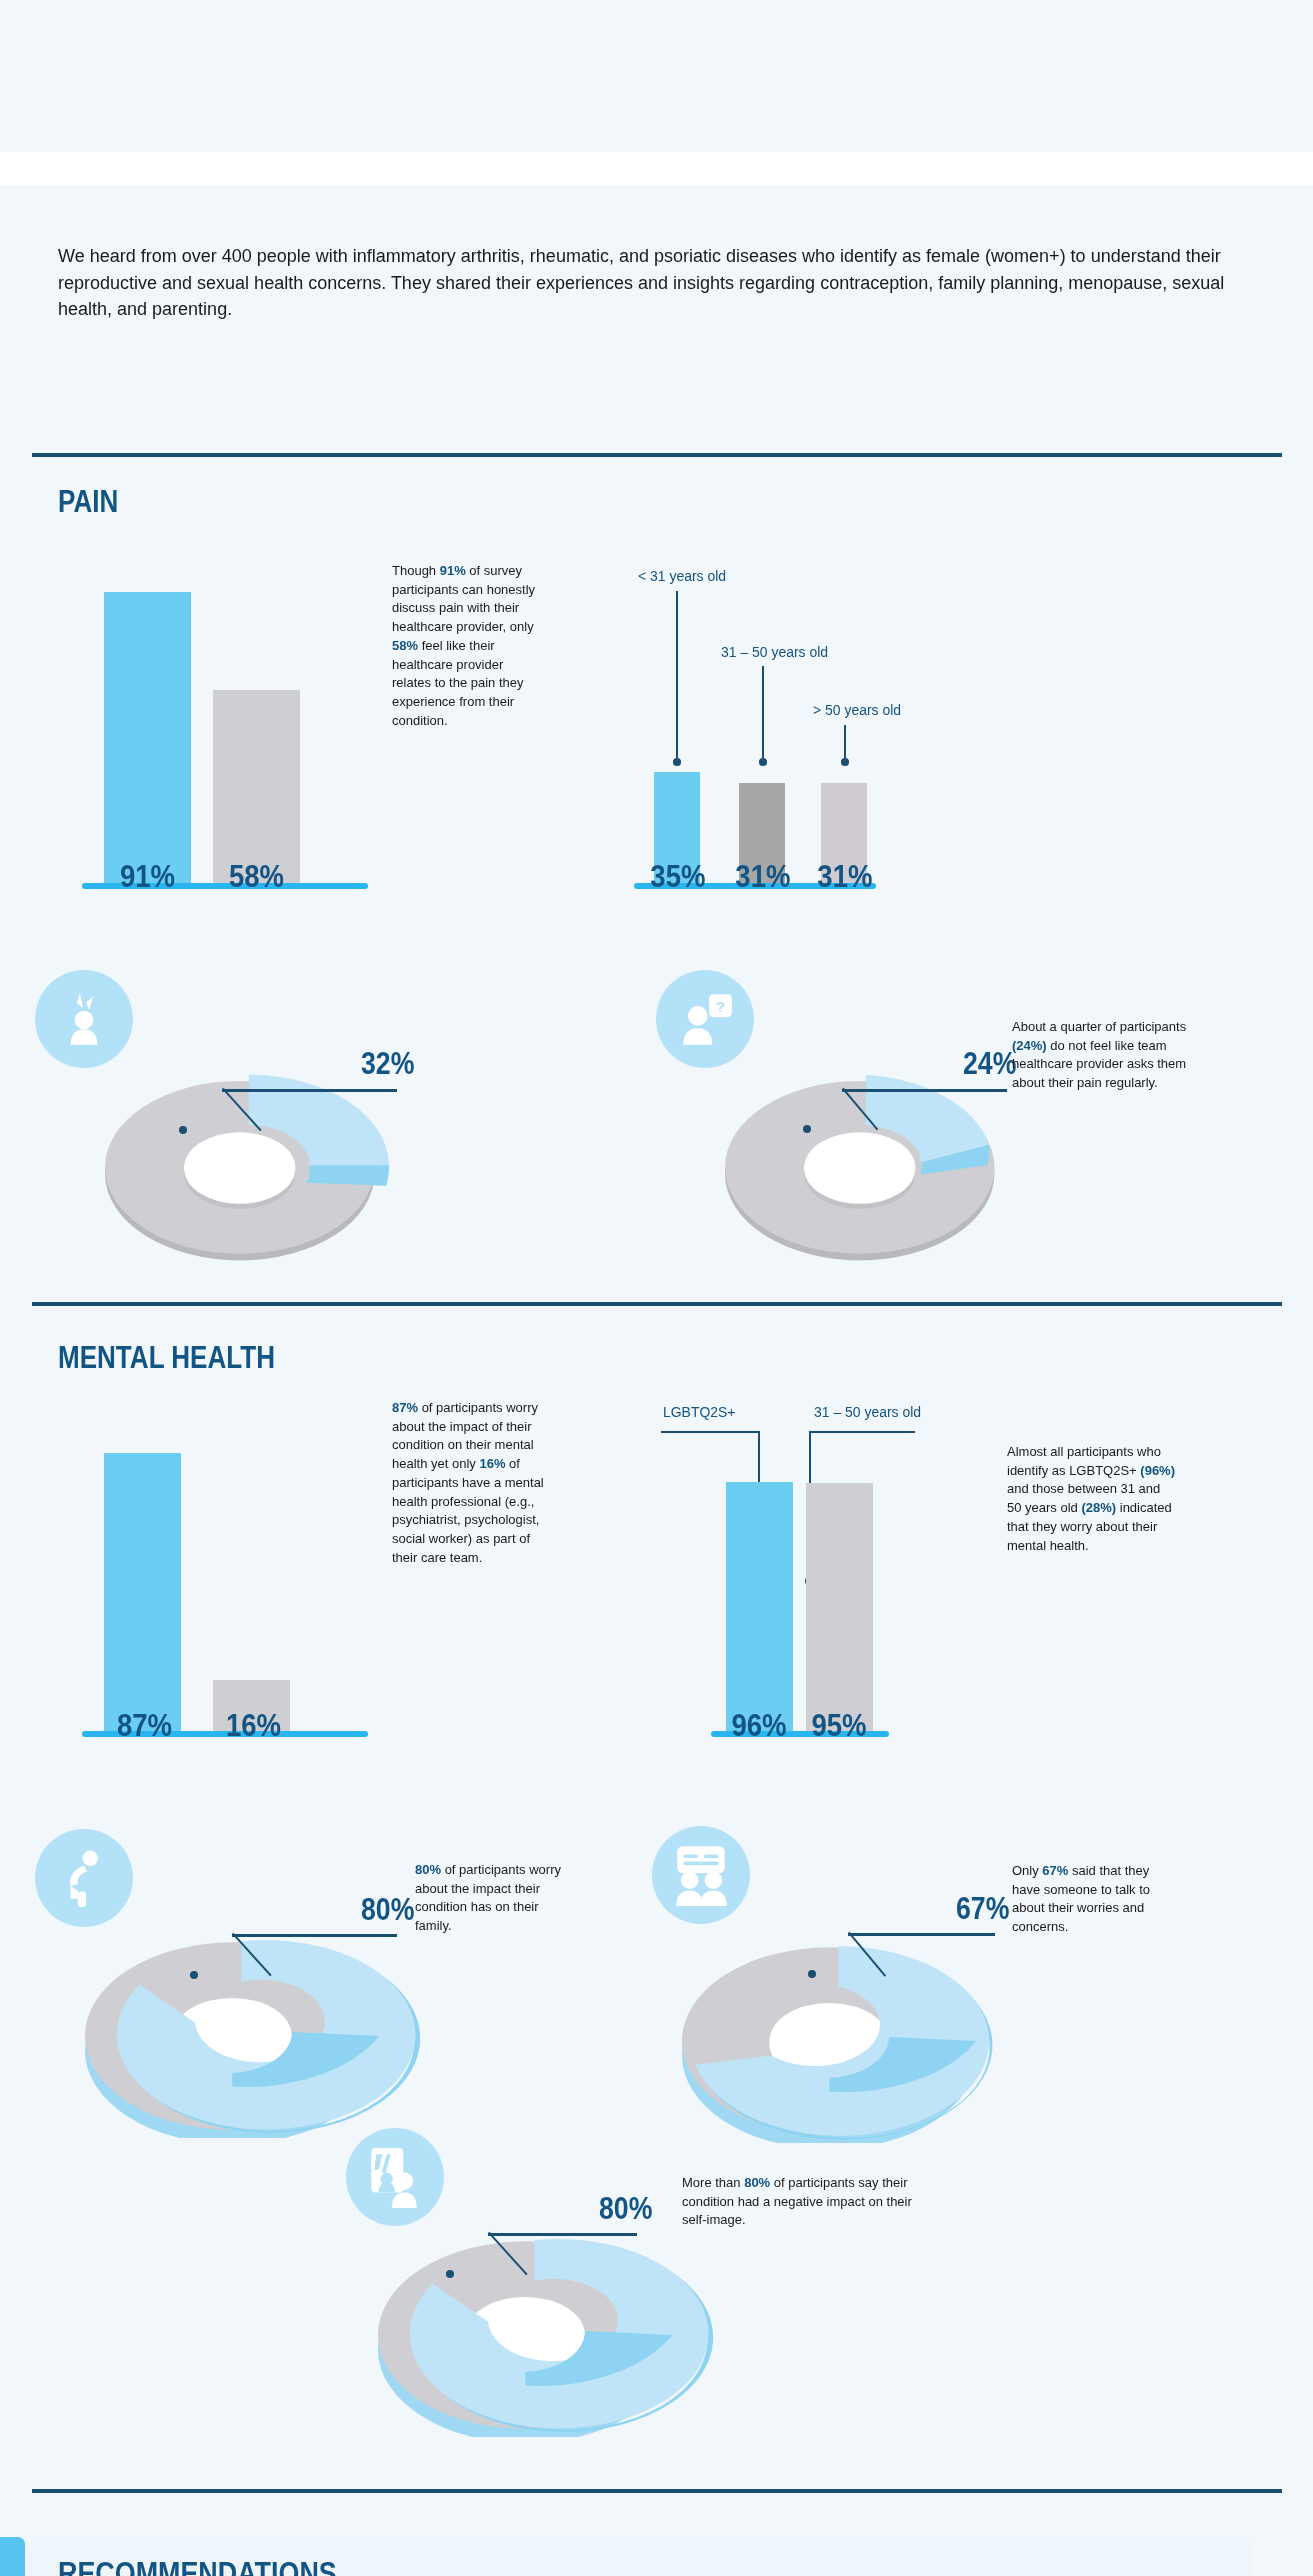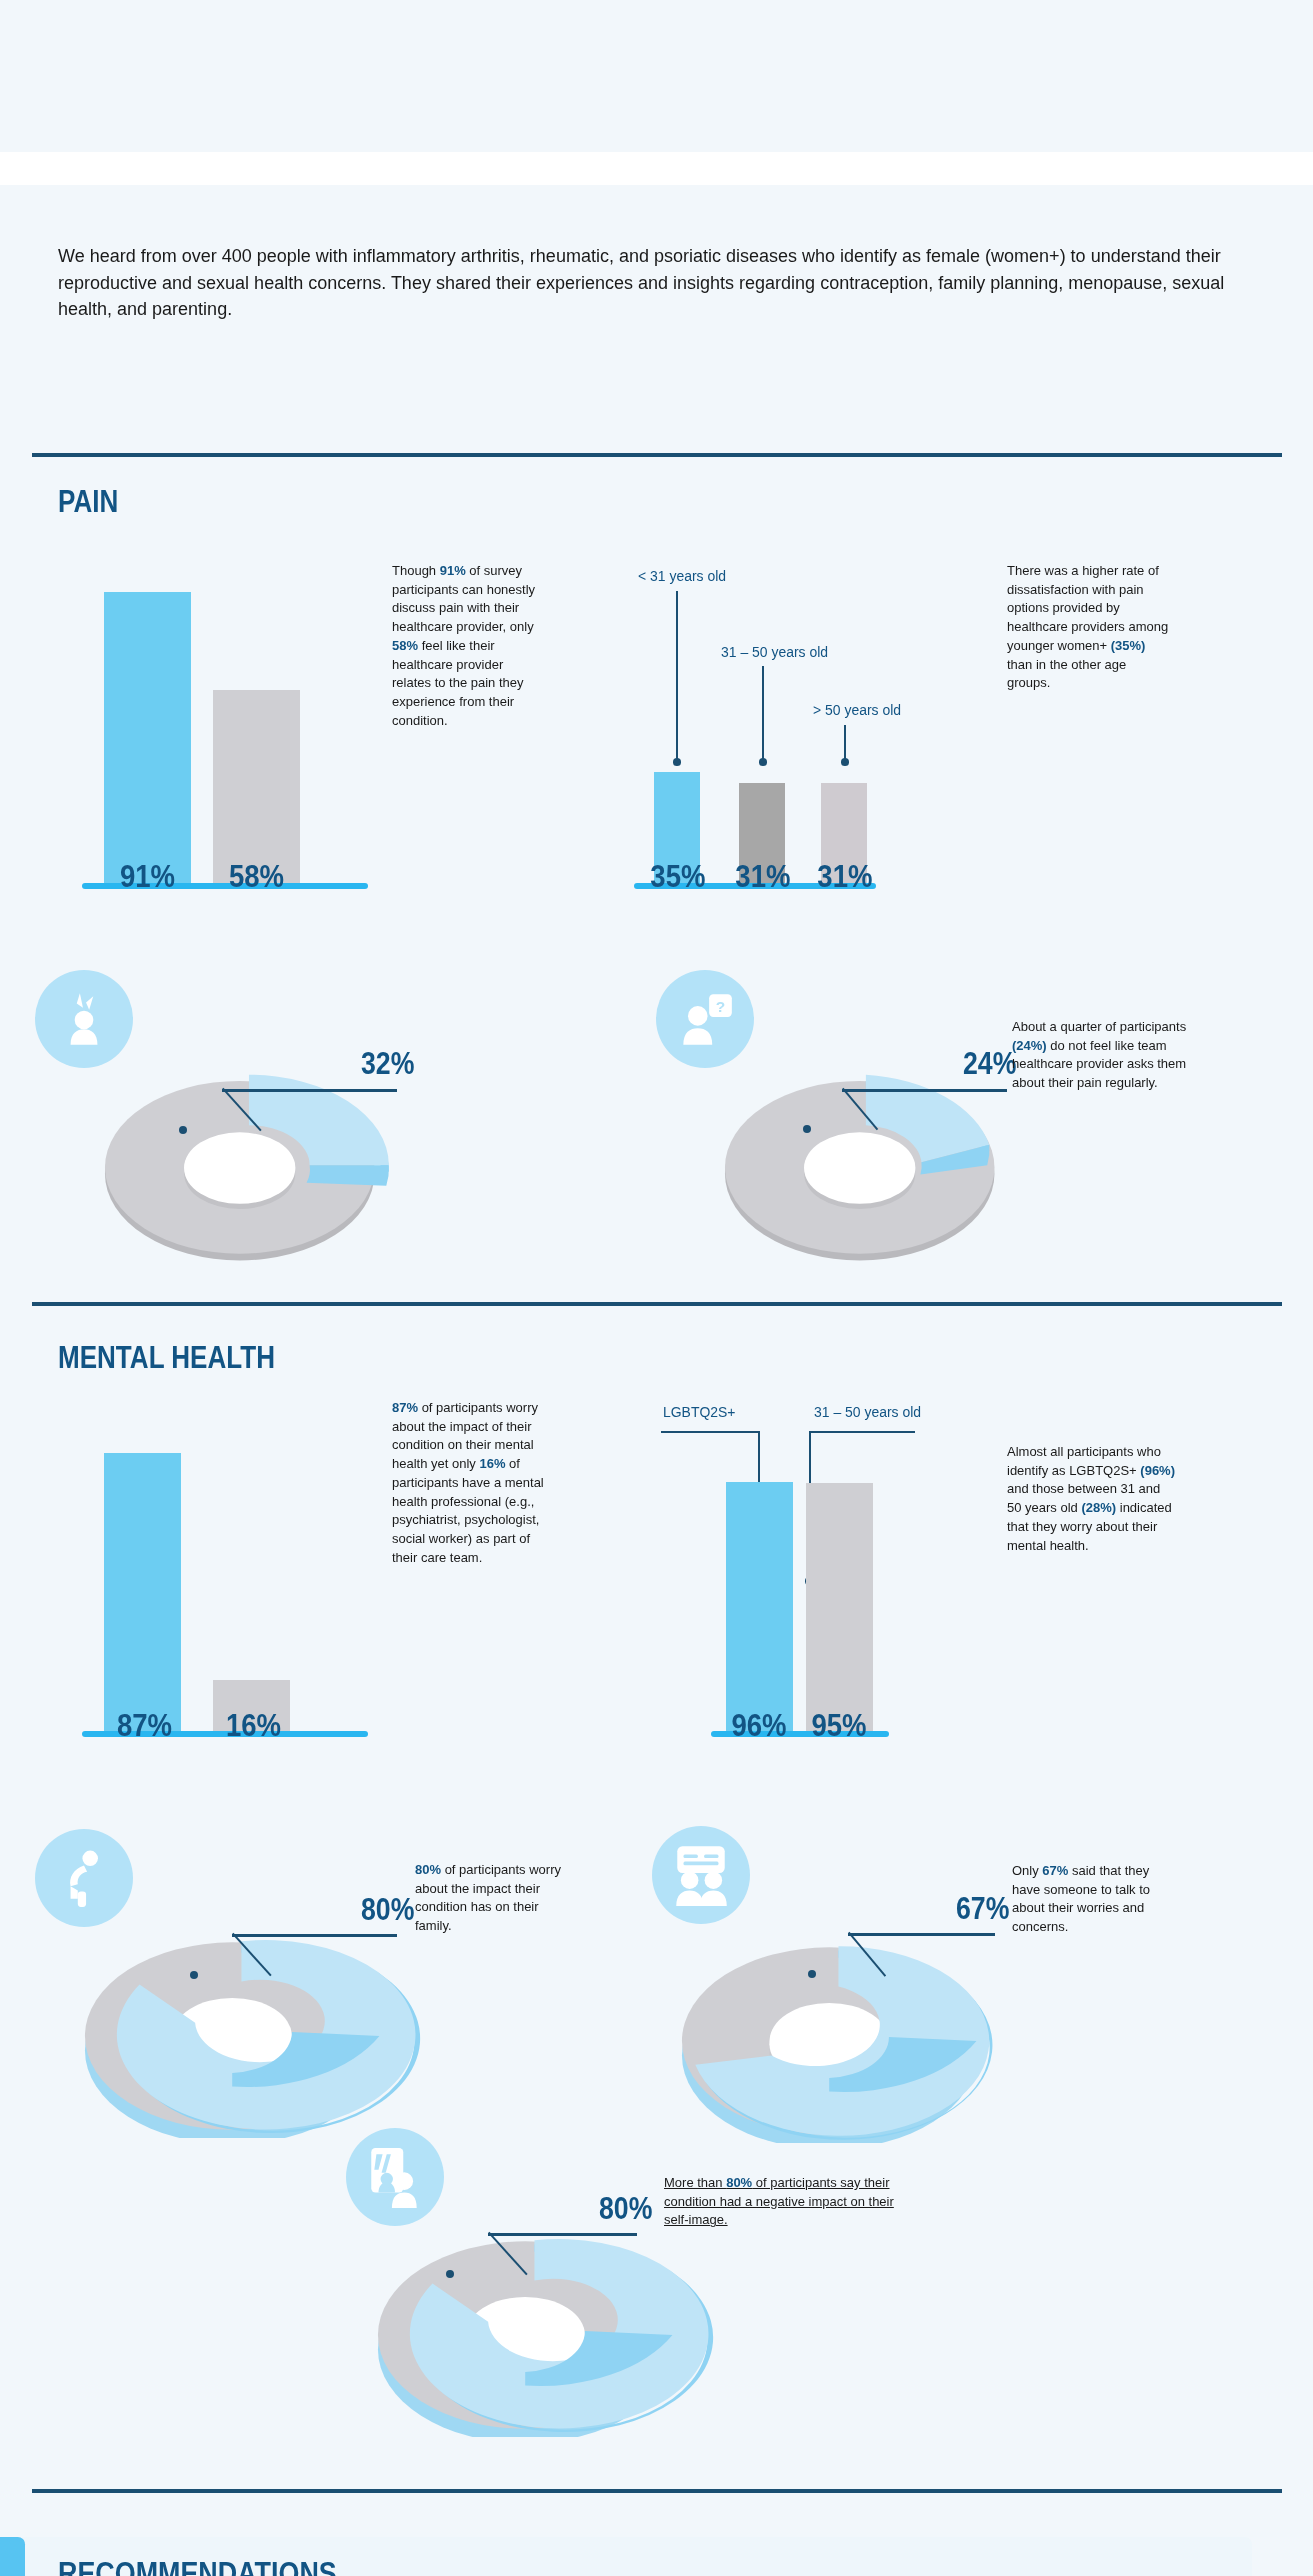--- a/index.html
+++ b/index.html
@@ -162,23 +162,20 @@
 
     <div class="bar blue" style="left:19.6px;  width:46px; height:114px;"></div>
     <div class="bar gray2" style="left:105px; width:46px; height:103px;"></div>
     <div class="bar gray3" style="left:187px; width:46px; height:103px;"></div>
     <div class="baseline" style="left:0px; bottom:-3.1px; width:242px;"></div>
     <div class="barval" style="left:12px;  top:302px; width:62px;">35%</div>
     <div class="barval" style="left:97px; top:302px; width:62px;">31%</div>
     <div class="barval" style="left:179px; top:302px; width:62px;">31%</div>
   </div>
 
-  <div class="bodytext" style="left:1007px; top:562px; width:165px;">
-    <span>There was a higher rate of dissatisfaction with pain options provided by healthcare providers among younger women+ </span><b>(35%)</b><span> than in the other age groups.</span>
-  </div>
 
   <div class="iconbub" style="left:35px; top:970px; width:98px; height:98px;">
     <svg width="62" height="62" viewBox="0 0 120 120">
       <circle cx="60" cy="62" r="18" fill="#ffffff"></circle>
       <path d="M34 110 C34 88 46 80 60 80 C74 80 86 88 86 110 Z" fill="#ffffff"></path>
       <path d="M52 10 L58 38 L46 30 Z" fill="#ffffff"></path>
       <path d="M78 16 L70 42 L64 28 Z" fill="#ffffff"></path>
     </svg>
   </div>
   <div class="donut-wrap" style="left:85px; top:1048px;">
@@ -347,21 +344,21 @@
       <ellipse cx="330" cy="296" rx="116" ry="74" fill="#c9c9cd"></ellipse>
       <ellipse cx="330" cy="278" rx="116" ry="74" fill="#ffffff"></ellipse>
       <path d="M348 264 L348 88 A290 184 0 1 1 150 172 L258 246 A126 80 0 1 0 348 166 Z" fill="#bfe4f7"></path>
       <path d="M446 264 A126 80 0 0 1 330 344 L330 370 A290 184 0 0 0 616 272 Z" fill="#8fd3f3"></path>
     </svg>
   </div>
   <div class="donut-pct" style="left:599px; top:2191px;">80%</div>
   <div class="lead-h" style="left:488px; top:2233px; width:149px;"></div>
   <div class="lead-d" style="left:488px; top:2233px; height:57px; transform:rotate(-42deg); transform-origin:top left;"></div>
   <div class="lead-dot" style="left:446px; top:2270px;"></div>
-  <div class="bodytext" style="left:664px; top:2174px; width:247px;text-decoration:underline;">
+  <div class="bodytext" style="left:682px; top:2174px; width:247px;">
     <span>More than </span><b>80%</b><span> of participants say their condition had a negative impact on their self-image.</span>
   </div>
 
   <div class="divider" style="top:2489px;"></div>
 
   <div class="rec-box"></div>
   <div class="rec-accent"></div>
   <div class="rec-title">RECOMMENDATIONS</div>
 
 </div>

